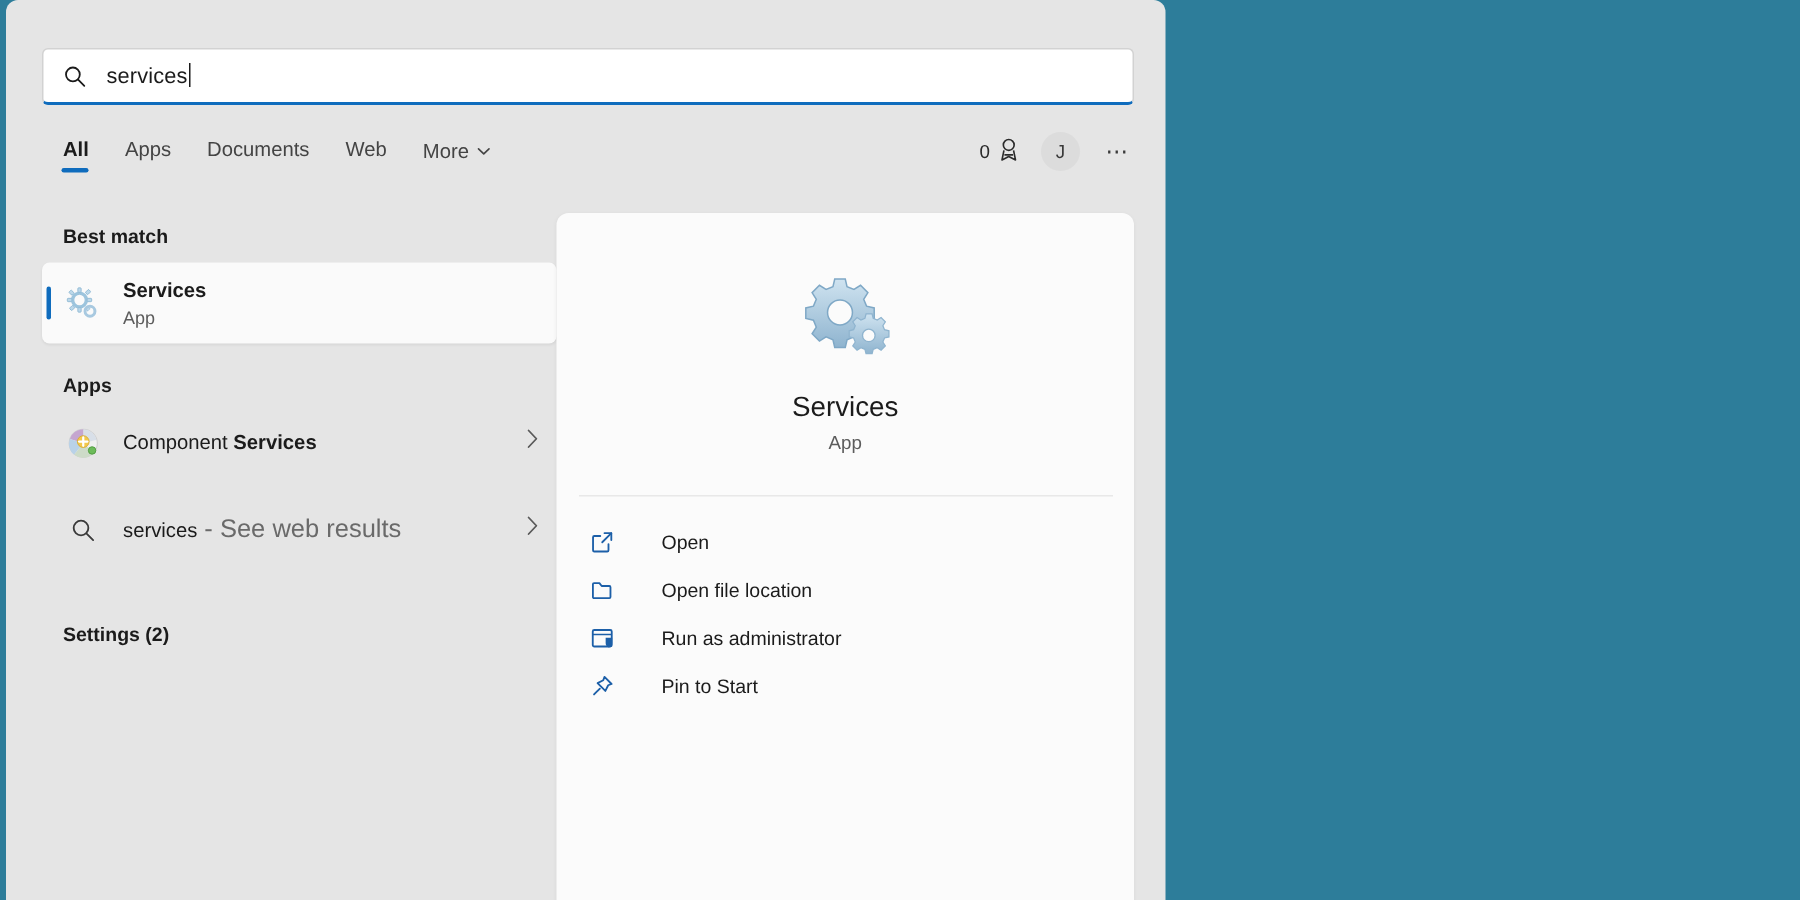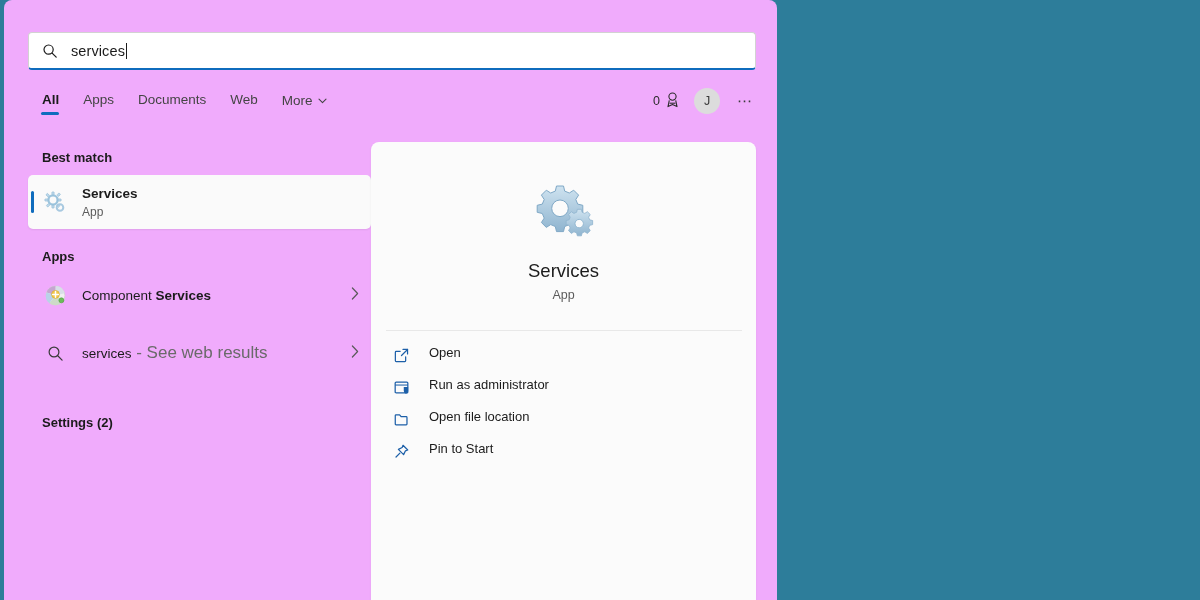--- a/index.html
+++ b/index.html
@@ -14,21 +14,21 @@
     position: relative;
     width: 1200px; height: 600px;
     background: #2d7d9a;
   }
 
   
   #search-window {
     position: absolute;
     left: 4px; top: 0;
     width: 773px; height: 600px;
-    background: #f0abfc;
+    background: #e5e5e5;
     border-top-left-radius: 8px;
     border-top-right-radius: 8px;
     overflow: hidden;
   }
 
   
   .searchbox-wrap {
     position: absolute;
     left: 24px; top: 32px;
     width: 728px; height: 38px;
@@ -219,24 +219,25 @@
     color: #5c5c5c;
   }
   .pv-divider {
     margin: 28px auto 0 auto;
     width: 356px; height: 1px;
     background: #e8e8e8;
   }
   .pv-actions { margin-top: 14px; padding: 0 14px; }
   .pv-action {
     display: flex;
-    align-items: flex-start;
+    align-items: center;
     height: 32px;
     border-radius: 4px;
     padding-left: 6px;
+    gap: 12px;
   }
   .pv-action .pa-ico {
     width: 20px; height: 20px;
     flex: 0 0 20px;
     display: flex; align-items: center; justify-content: center;
     color: #1c5fa8;
   }
   .pv-action .pa-label {
     margin-left: 18px;
     font-size: 13px;
@@ -405,36 +406,36 @@
               <path d="M10.6 2.6 H15.4 V7.4" stroke-linecap="round" stroke-linejoin="round"></path>
               <path d="M15.4 2.6 L9 9" stroke-linecap="round"></path>
               <path d="M13.4 10.4 V14.6 A0.9 .9 0 0 1 12.5 15.5 H3.4 A0.9 .9 0 0 1 2.5 14.6 V5.5 A0.9 .9 0 0 1 3.4 4.6 H7.6" stroke-linecap="round" stroke-linejoin="round"></path>
             </svg>
           </span>
           <span class="pa-label">Open</span>
         </div>
 
         <div class="pv-action">
           <span class="pa-ico">
+            <svg width="17" height="17" viewBox="0 0 18 18" fill="none" stroke="#1c5fa8" stroke-width="1.3">
+              <path d="M2.4 13.8 V4.8 A0.8 .8 0 0 1 3.2 4 H7 L8.6 6 H14 A0.8 .8 0 0 1 14.8 6.8 V13.8 A0.8 .8 0 0 1 14 14.6 H3.2 A0.8 .8 0 0 1 2.4 13.8 Z" stroke-linejoin="round"></path>
+            </svg>
+          </span>
+          <span class="pa-label">Open file location</span>
+        </div>
+
+        <div class="pv-action">
+          <span class="pa-ico">
             <svg width="17" height="17" viewBox="0 0 18 18" fill="none">
               <rect x="2.3" y="3.2" width="13.4" height="11.6" rx="1.1" stroke="#1c5fa8" stroke-width="1.3"></rect>
               <line x1="2.3" y1="6.4" x2="15.7" y2="6.4" stroke="#1c5fa8" stroke-width="1.1"></line>
               <path d="M11.4 8.6 L16 8.6 L16 12.4 A3.3 3.3 0 0 1 13.7 15.6 A3.3 3.3 0 0 1 11.4 12.4 Z" fill="#1c5fa8"></path>
             </svg>
           </span>
           <span class="pa-label">Run as administrator</span>
-        </div>
-
-        <div class="pv-action">
-          <span class="pa-ico">
-            <svg width="17" height="17" viewBox="0 0 18 18" fill="none" stroke="#1c5fa8" stroke-width="1.3">
-              <path d="M2.4 13.8 V4.8 A0.8 .8 0 0 1 3.2 4 H7 L8.6 6 H14 A0.8 .8 0 0 1 14.8 6.8 V13.8 A0.8 .8 0 0 1 14 14.6 H3.2 A0.8 .8 0 0 1 2.4 13.8 Z" stroke-linejoin="round"></path>
-            </svg>
-          </span>
-          <span class="pa-label">Open file location</span>
         </div>
 
         <div class="pv-action">
           <span class="pa-ico">
             <svg width="17" height="17" viewBox="0 0 18 18" fill="none" stroke="#1c5fa8" stroke-width="1.3">
               <path d="M10.6 2.4 L15.6 7.4 L13.2 8.3 L11.2 12.3 L5.7 6.8 L9.7 4.8 Z" stroke-linejoin="round"></path>
               <line x1="7.3" y1="10.7" x2="3.2" y2="14.8" stroke-linecap="round"></line>
             </svg>
           </span>
           <span class="pa-label">Pin to Start</span>

